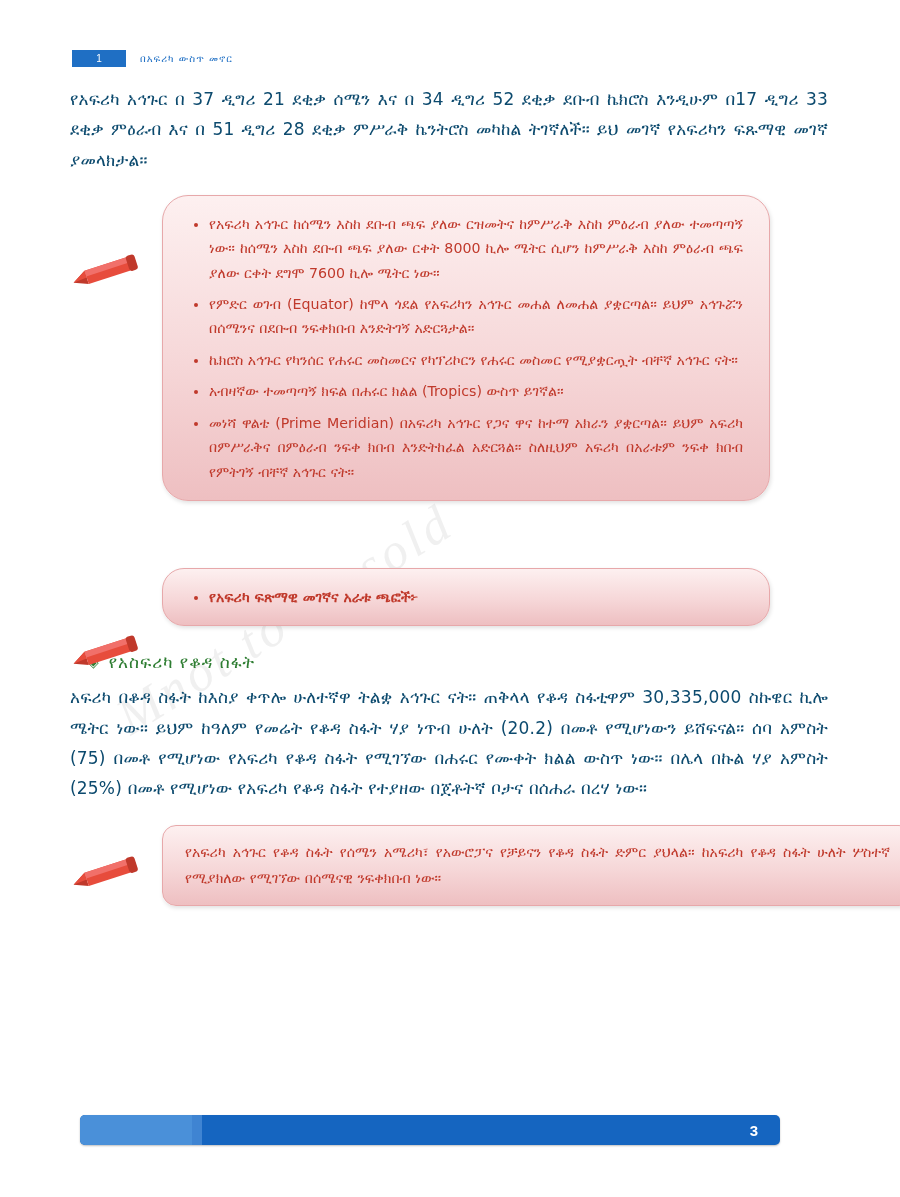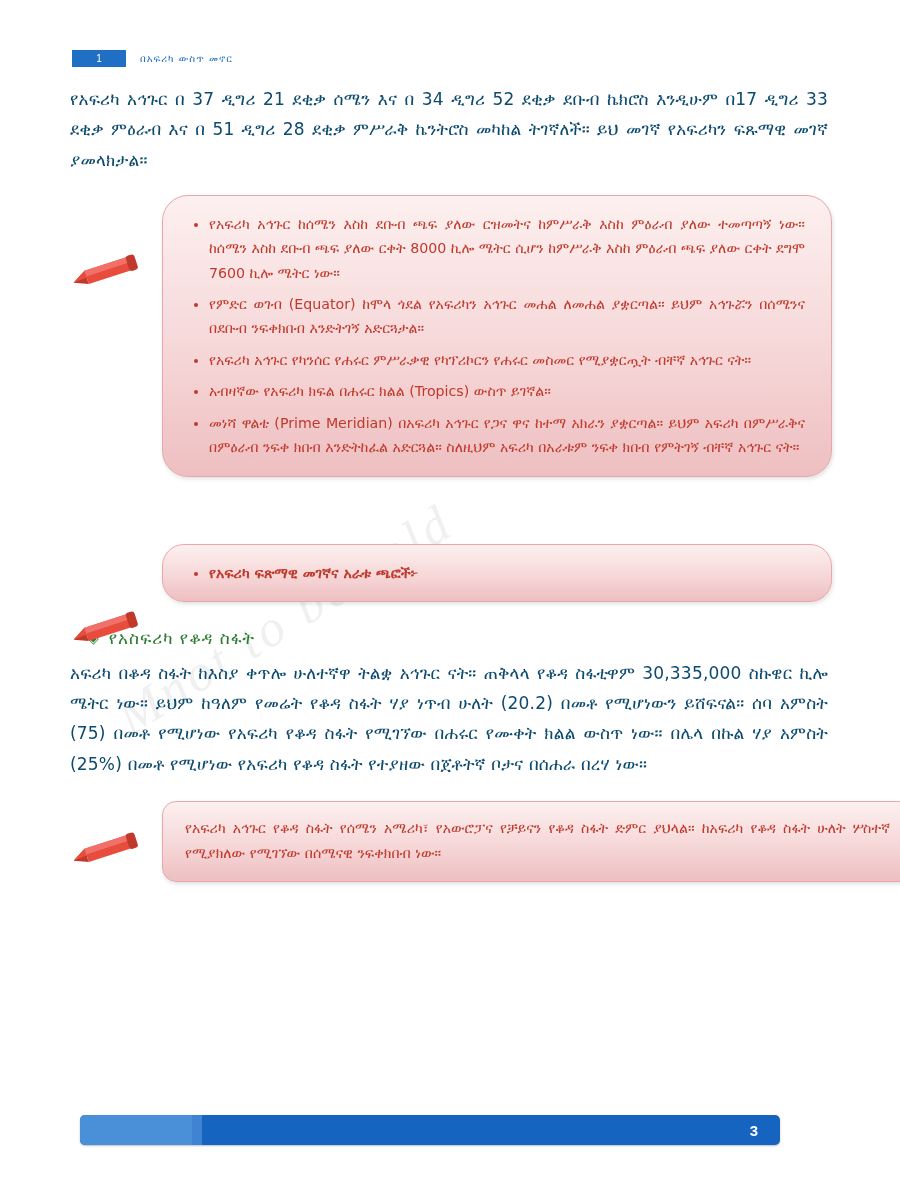--- a/index.html
+++ b/index.html
@@ -82,21 +82,21 @@
     line-height: 1.78;
     text-align: justify;
     color: #0c4a6e;
     letter-spacing: 0.2px;
   }
 
   
   .callout {
     position: relative;
     margin: 20px 0 0 92px;
-    width: 670px;
+    width: 608px;
     box-sizing: border-box;
     border: 1px solid #e7a8aa;
     border-radius: 26px;
     background: linear-gradient(180deg, #fdf0f0 0%, #f6d7d8 55%, #eebfc1 100%);
     padding: 16px 26px 16px 28px;
     box-shadow: 1px 2px 4px rgba(0,0,0,0.12);
   }
   .callout.small {
     border-radius: 22px;
   }
@@ -209,22 +209,22 @@
           <polygon points="2,20 16,12 16,26" fill="#c0392b"></polygon>
           <polygon points="2,20 16,12 16,19" fill="#e74c3c"></polygon>
           <rect x="16" y="12" width="44" height="14" fill="#e74c3c"></rect>
           <rect x="16" y="12" width="44" height="6" fill="#f1706a"></rect>
           <rect x="59" y="11" width="9" height="16" rx="3" fill="#c0392b"></rect>
         </g>
       </svg>
       <ul>
         <li>የአፍሪካ አኅጉር ከሰሜን እስከ  ደቡብ ጫፍ ያለው ርዝመትና ከምሥራቅ እስከ ምዕራብ ያለው ተመጣጣኝ ነው። ከሰሜን እስከ ደቡብ ጫፍ ያለው ርቀት 8000 ኪሎ ሜትር ሲሆን ከምሥራቅ እስከ ምዕራብ ጫፍ ያለው ርቀት ደግሞ 7600 ኪሎ ሜትር ነው።</li>
         <li>የምድር ወገብ (Equator) ከሞላ ጎደል የአፍሪካን አኅጉር መሐል ለመሐል ያቋርጣል። ይህም አኅጉሯን በሰሜንና በደቡብ ንፍቀክበብ እንድትገኝ አድርጓታል።</li>
-        <li>የአፍሪካ አኅጉር የካንሰር የሐሩር ምሥራቃዊ የካፕሪኮርን የሐሩር መስመር የሚያቋርጧት ብቸኛ አኅጉር ናት።</li>
-        <li>አብዛኛው የአፍሪካ ክፍል በሐሩር ክልል (Tropics) ውስጥ ይገኛል።</li>
+        <li>ኬክሮስ አኅጉር የካንሰር የሐሩር መስመርና የካፕሪኮርን የሐሩር መስመር የሚያቋርጧት ብቸኛ አኅጉር ናት።</li>
+        <li>አብዛኛው ተመጣጣኝ ክፍል በሐሩር ክልል (Tropics) ውስጥ ይገኛል።</li>
         <li>መነሻ ዋልቴ (Prime Meridian) በአፍሪካ አኅጉር የጋና ዋና ከተማ አክራን ያቋርጣል። ይህም አፍሪካ በምሥራቅና በምዕራብ ንፍቀ ክበብ እንድትከፈል አድርጓል። ስለዚህም አፍሪካ በአራቱም ንፍቀ ክበብ የምትገኝ ብቸኛ አኅጉር ናት።</li>
       </ul>
     </div>
 
     <div class="callout small" style="margin-top:67px;font-weight:bold;">
       <svg class="pencil" style="top:64px;" viewBox="0 0 74 34">
         <g transform="rotate(-18 37 17)">
           <polygon points="2,20 16,12 16,26" fill="#c0392b"></polygon>
           <polygon points="2,20 16,12 16,19" fill="#e74c3c"></polygon>
           <rect x="16" y="12" width="44" height="14" fill="#e74c3c"></rect>

